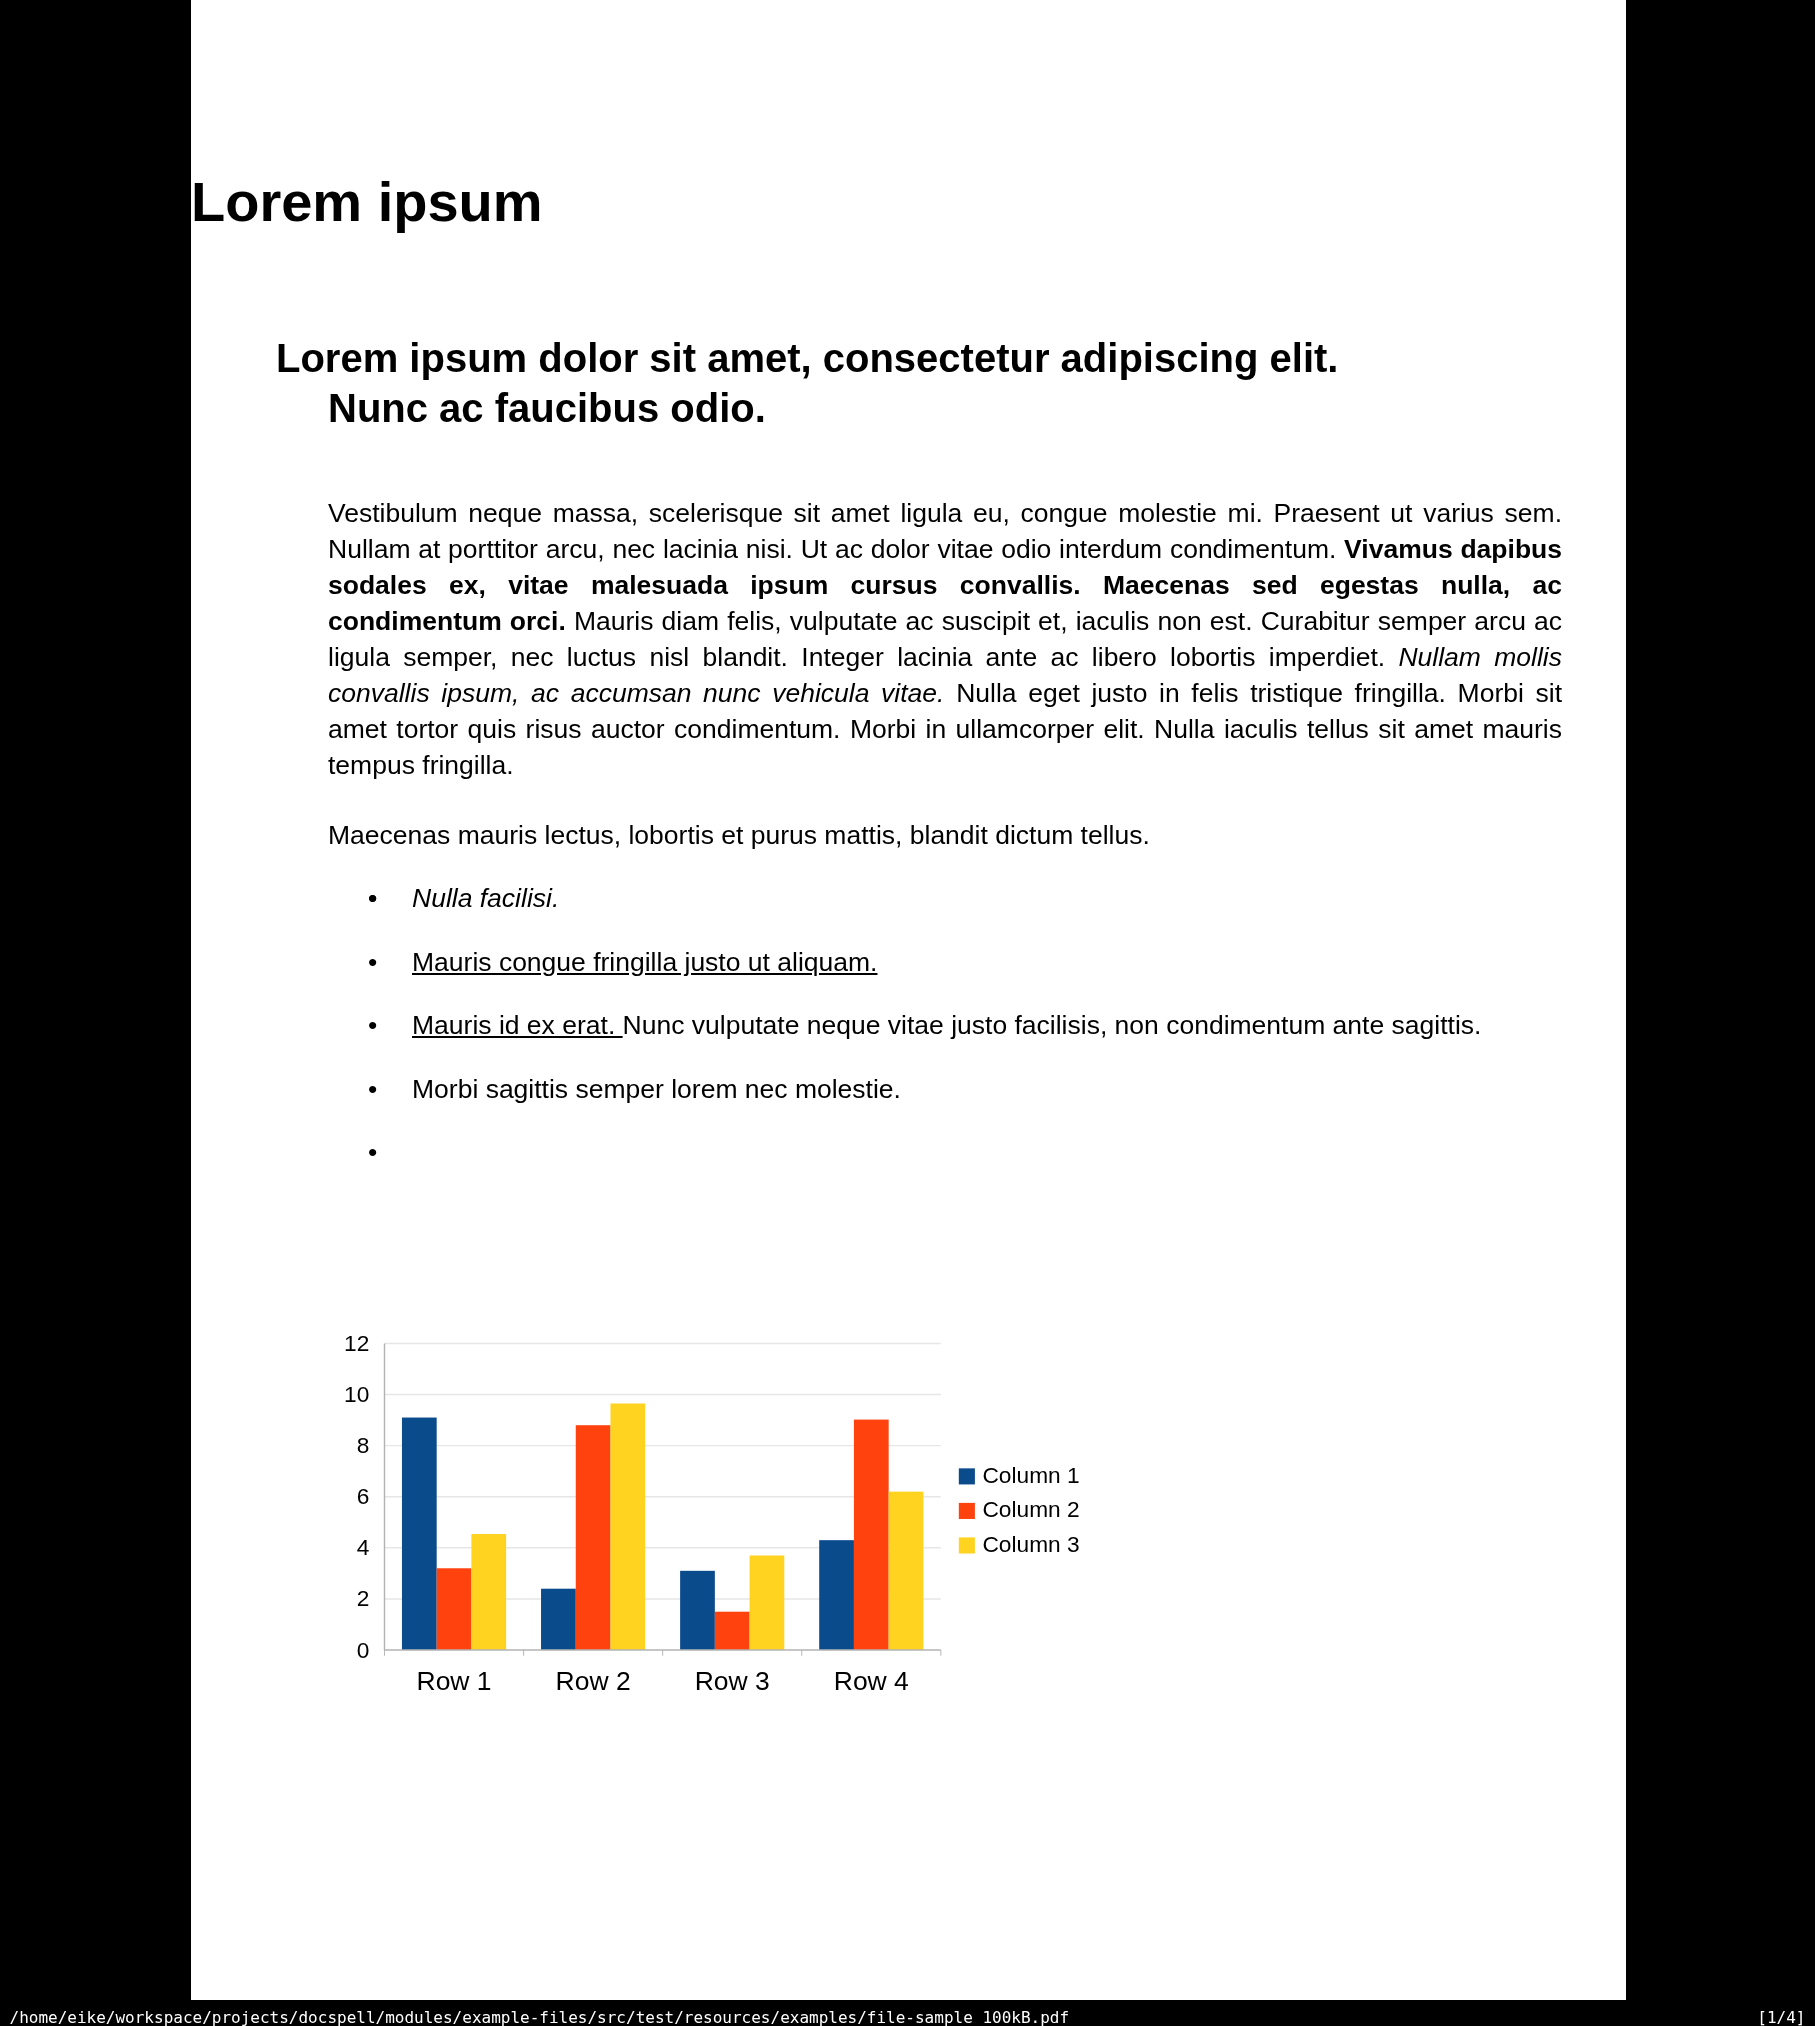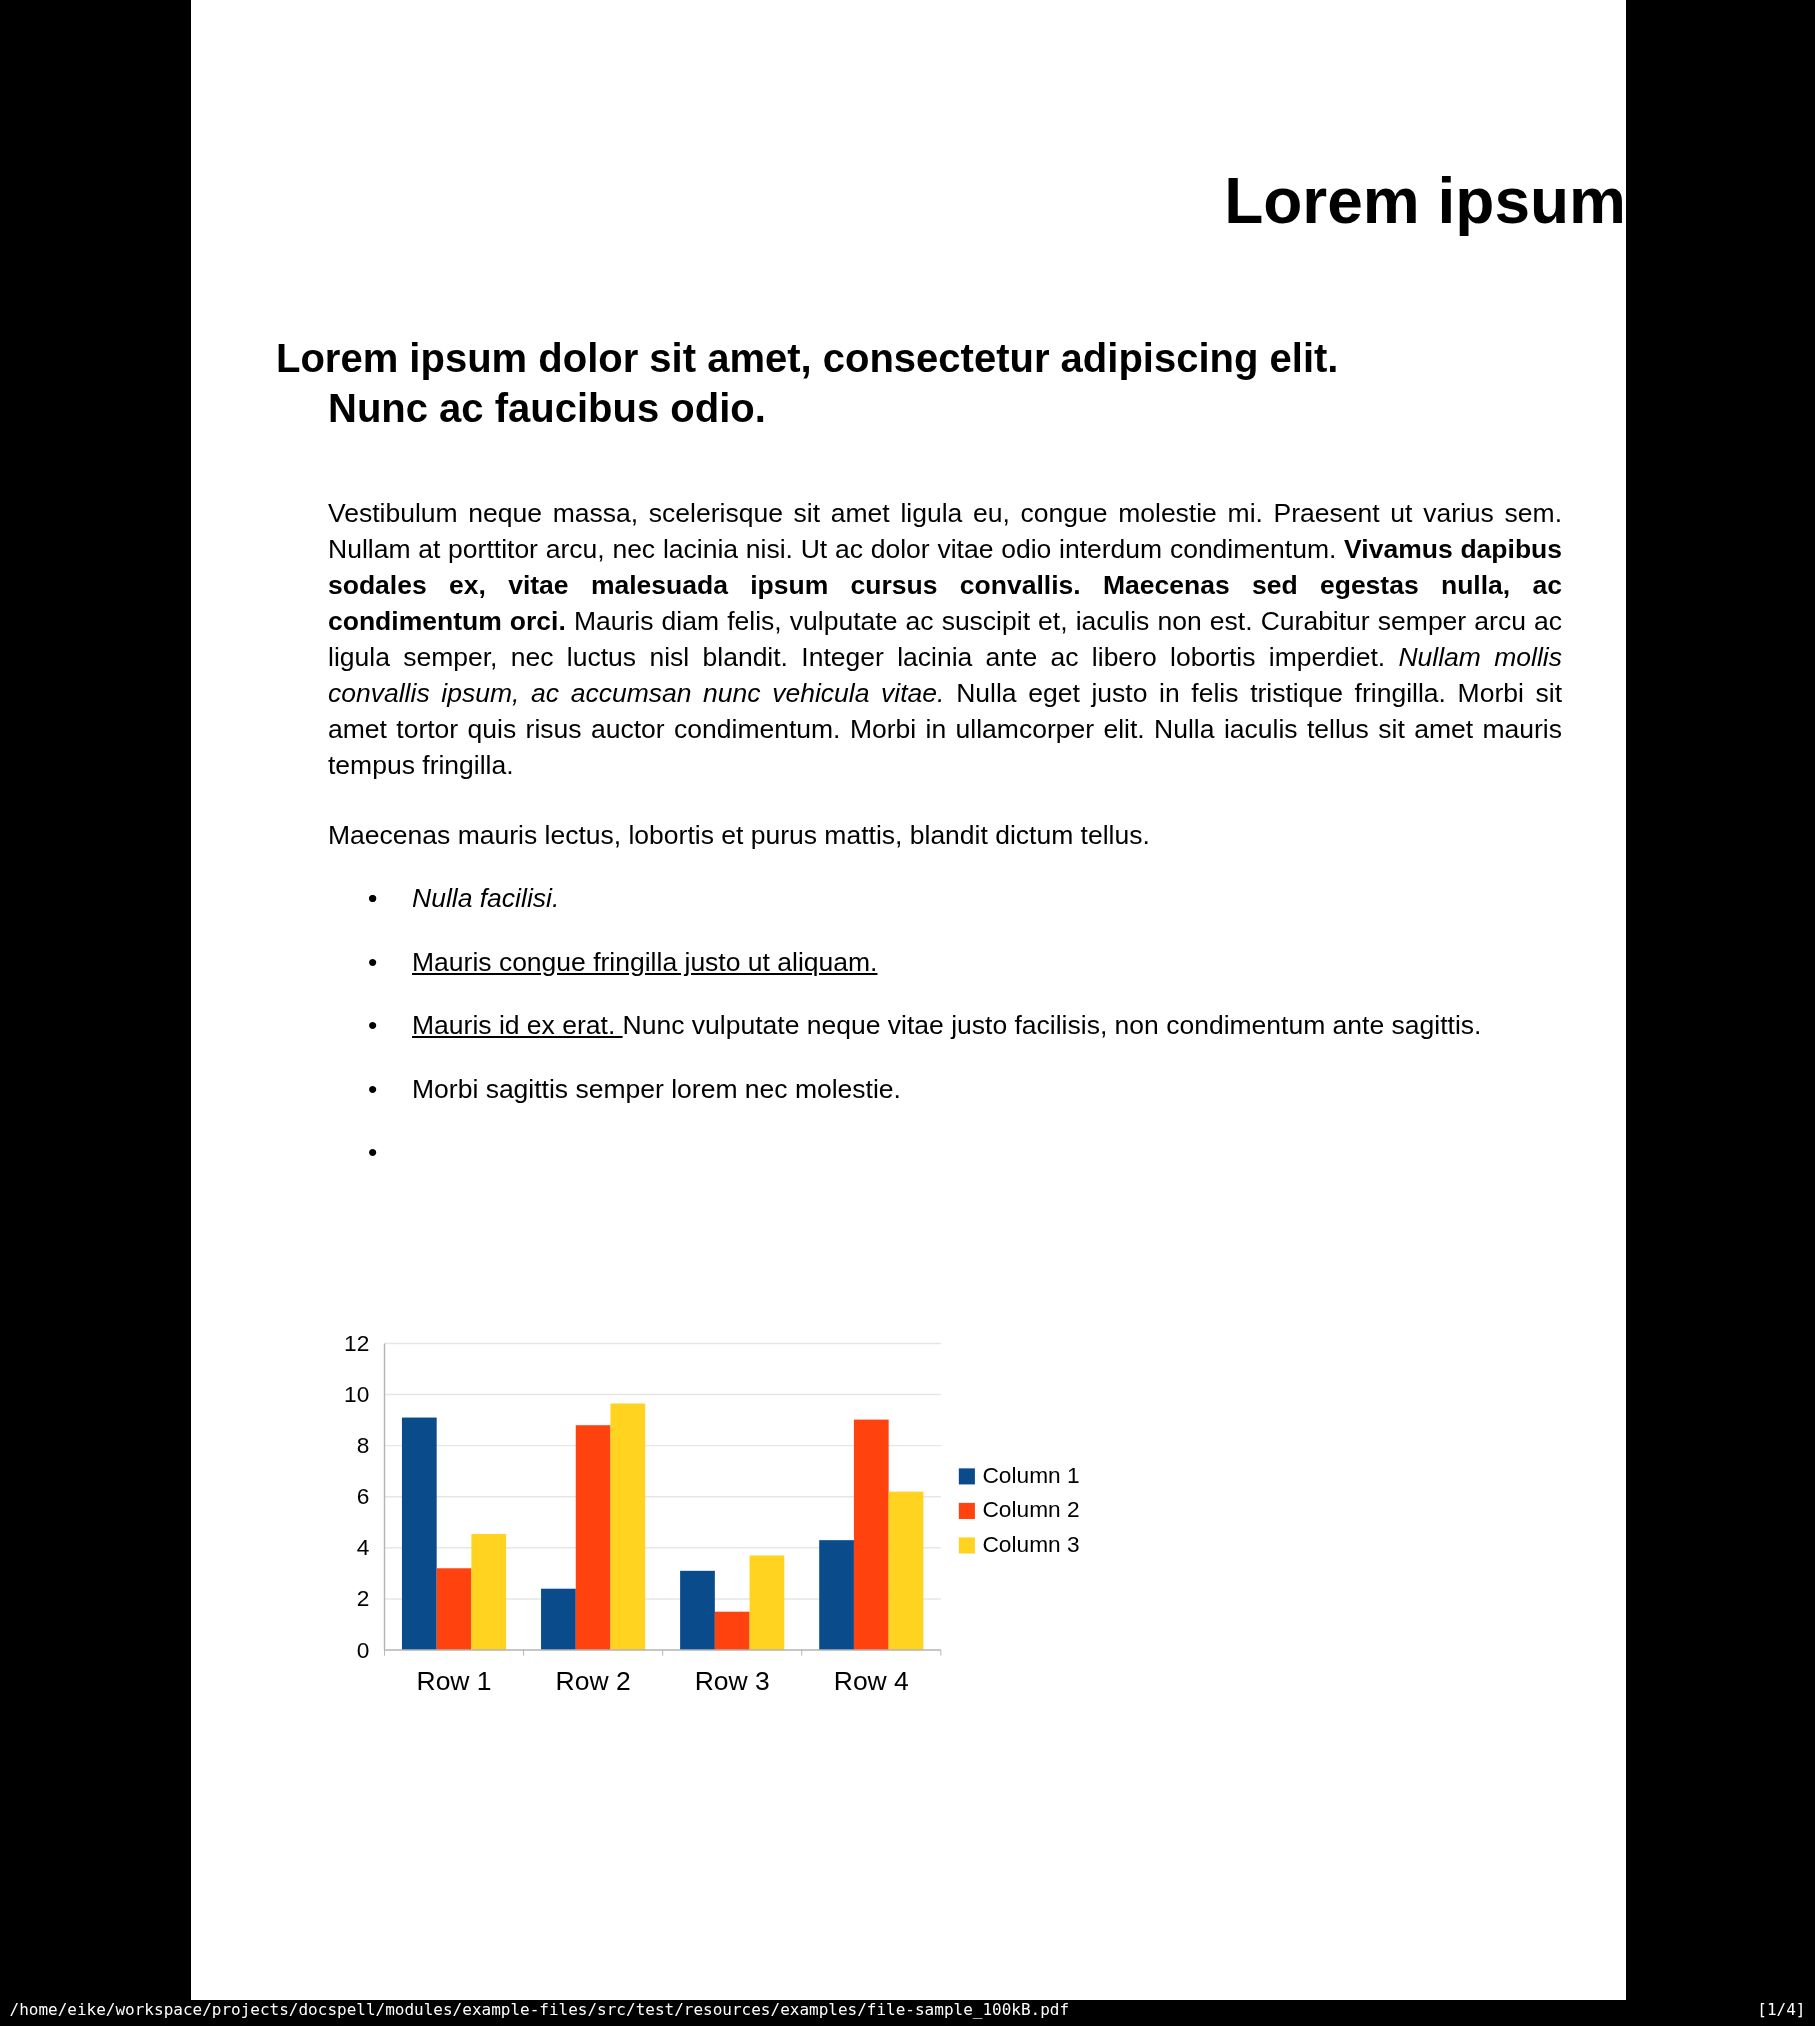--- a/index.html
+++ b/index.html
@@ -1,36 +1,36 @@
 <!DOCTYPE html>
 <html style="font-size:15px"><head>
 <meta charset="utf-8">
 <style>
   html,body{margin:0;padding:0}
   body{width:1815px;height:2026px;background:#000;position:relative;overflow:hidden;
        font-family:"Liberation Sans",sans-serif;color:#000}
   .page{position:absolute;left:191px;top:0;width:1435px;height:2000px;background:#fff}
-  .doc-title{margin:161px 0 0 0;text-align:right;font-size:64px;font-weight:bold;line-height:81px}
+  .doc-title{margin:161px 0 0 0;text-align:left;font-size:56px;font-weight:bold;line-height:81px}
   .doc-heading{margin:91px 214px 0 85px;padding-left:52px;text-indent:-52px;
                font-size:40px;font-weight:bold;line-height:50px}
   .par1{margin:62px 64px 0 137px;font-size:26.5px;line-height:36px;text-align:justify}
   .par2{margin:34px 142px 0 137px;font-size:26.5px;line-height:36px}
   .bullets{list-style:none;margin:26.5px 95px 0 137px;padding:0;font-size:26.5px;line-height:36px}
   .bullets li{position:relative;padding-left:84px;margin-bottom:27.4px}
   .bullets .marker{position:absolute;left:40px;top:0}
   .seg-bold{font-weight:bold}
   .seg-italic{font-style:italic}
   .seg-underline{text-decoration:underline}
   #chart{position:absolute;left:132px;top:1315px}
   #chart text{font-family:"Liberation Sans",sans-serif;fill:#000}
   #chart .tick{font-size:24px}
   #chart .leg{font-size:24px}
   #chart .cat{font-size:28px}
   .statusbar{position:absolute;left:0;top:2000px;width:100%;height:26.5px;background:#000;color:#fff;
-             display:flex;justify-content:space-between;align-items:flex-start;padding:0 9.5px;
+             display:flex;justify-content:space-between;align-items:flex-end;padding:0 9.5px;
              box-sizing:border-box;font-family:"DejaVu Sans Mono",monospace;font-size:16px;white-space:nowrap}
 </style>
 </head>
 <body>
 
 <div class="page">
   <h1 class="doc-title">Lorem ipsum</h1>
   <h2 class="doc-heading">Lorem ipsum dolor sit amet, consectetur adipiscing elit. Nunc ac faucibus odio.</h2>
   <p class="par1"><span class="">Vestibulum neque massa, scelerisque sit amet ligula eu, congue molestie mi. Praesent ut varius sem. Nullam at porttitor arcu, nec lacinia nisi. Ut ac dolor vitae odio interdum condimentum. </span><span class="seg-bold">Vivamus dapibus sodales ex, vitae malesuada ipsum cursus convallis. Maecenas sed egestas nulla, ac condimentum orci. </span><span class="">Mauris diam felis, vulputate ac suscipit et, iaculis non est. Curabitur semper arcu ac ligula semper, nec luctus nisl blandit. Integer lacinia ante ac libero lobortis imperdiet. </span><span class="seg-italic">Nullam mollis convallis ipsum, ac accumsan nunc vehicula vitae. </span><span class="">Nulla eget justo in felis tristique fringilla. Morbi sit amet tortor quis risus auctor condimentum. Morbi in ullamcorper elit. Nulla iaculis tellus sit amet mauris tempus fringilla.</span></p>
   <p class="par2">Maecenas mauris lectus, lobortis et purus mattis, blandit dictum tellus.</p>

